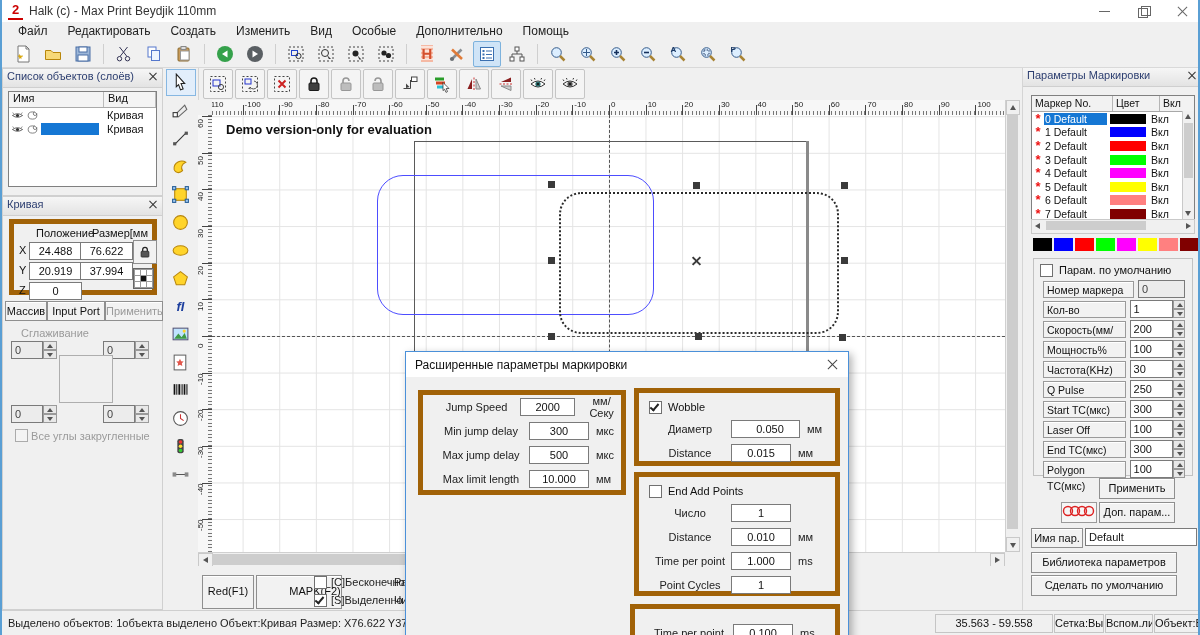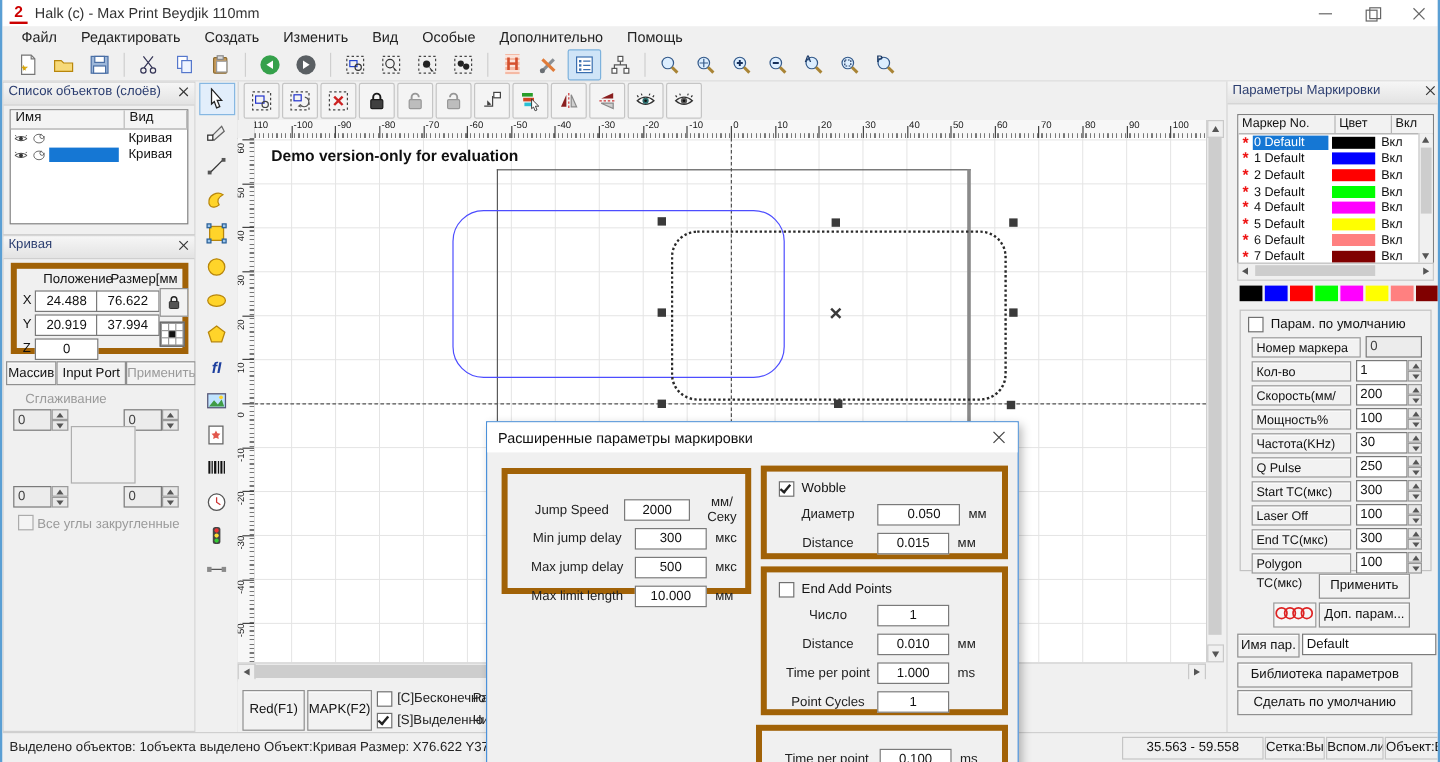--- a/index.html
+++ b/index.html
@@ -717,21 +717,21 @@
         <div class="arr" style="left:4px;top:3px;border-top:3.5px solid transparent;border-bottom:3.5px solid transparent;border-right:5px solid #555;"></div>
       </div>
     <div class="thumb" style="left:14px;top:1px;width:425px;height:11px;"></div>
     <div class="sc-btn" style="right:0;top:0;width:13px;height:13px;">
         <div class="arr" style="left:4px;top:3px;border-top:3.5px solid transparent;border-bottom:3.5px solid transparent;border-left:5px solid #555;"></div>
       </div>
   </div>
 
   <div class="abs bottom-strip">
     <div class="mark-btn" style="left:4px;top:9px;width:50px;height:32px;">Red(F1)</div>
-    <div class="mark-btn" style="left:58px;top:9px;width:52px;height:32px;">MAPK(F2)</div>
+    <div class="mark-btn" style="left:58px;top:9px;width:52px;height:32px;padding-left:32px;">MAPK(F2)</div>
     <span class="cb" style="position:absolute;left:116px;top:10px;"></span>
     <div class="bs-label" style="left:133px;top:10px;">[C]Бесконечно</div>
     <div class="bs-label" style="left:196px;top:10px;">Раг</div>
     <span class="cb on" style="position:absolute;left:116px;top:28px;"></span>
     <div class="bs-label" style="left:133px;top:28px;">[S]Выделенно</div>
     <div class="bs-label" style="left:196px;top:28px;">Чис</div>
   </div>
 
   <div class="abs mark-panel">
     <div class="panel-header"><span>Параметры Маркировки</span><div class="x-btn"></div></div>
@@ -910,21 +910,21 @@
     <div class="txt abs" style="left:62px;top:460px;width:104px;">Default</div>
     <div class="small-btn abs" style="left:8px;top:507px;width:144px;height:19px;line-height:19px;">Сделать по умолчанию</div>
     <div class="small-btn abs" style="left:8px;top:484px;width:144px;height:19px;line-height:19px;">Библиотека параметров</div>
   </div>
 
   <div class="abs dialog">
     <div class="dlg-title">
         <span>Расширенные параметры маркировки</span>
         <div class="dlg-x"></div>
       </div>
-    <div class="grp abs" style="left:12px;top:38px;width:208px;height:105px;padding-top:18px;">
+    <div class="grp abs" style="left:12px;top:38px;width:208px;height:105px;padding-top:0;">
       <div>
           <div class="dlg-row">
             <span class="dlg-label" style="width: 96px;">Jump Speed</span>
             <div class="txt" style="width: 52px;">2000</div>
             <span class="dlg-unit">мм/Секу</span>
           </div>
           <div class="dlg-row">
             <span class="dlg-label" style="width: 96px;">Min jump delay</span>
             <div class="txt" style="width: 52px;">300</div>
             <span class="dlg-unit">мкс</span>

